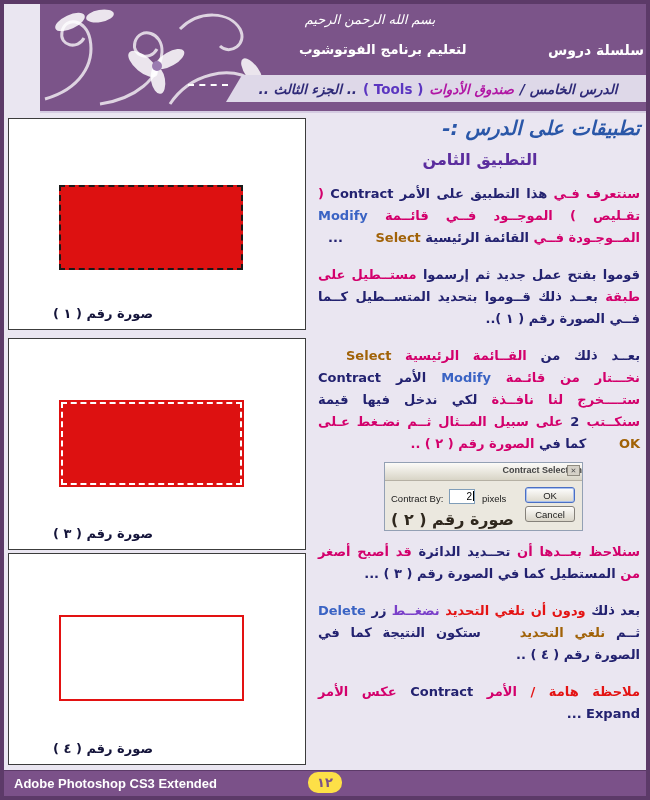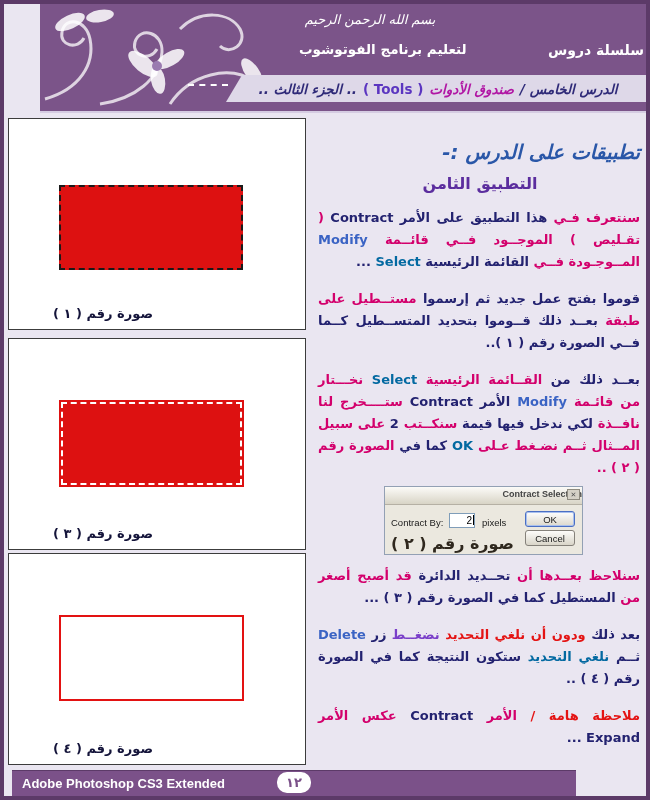--- a/index.html
+++ b/index.html
@@ -38,27 +38,27 @@
                  background:#dd1111;border:2px dashed #fff;box-sizing:border-box;
                  box-shadow:0 0 0 2px #dd1111;margin:2px;}
   .rect-outline{position:absolute;left:50px;top:61px;width:185px;height:86px;
                 background:#fff;border:2px solid #e31212;box-sizing:border-box;}
   .fig-caption{position:absolute;left:44px;bottom:8px;direction:rtl;
                font-size:13px;font-weight:bold;color:#14143a;}
   
   .content{position:absolute;left:314px;top:112px;width:324px;
            direction:rtl;text-align:right;color:#232270;}
   .heading{font-size:20px;font-weight:bold;font-style:italic;color:#2a57a8;
-           margin:24px 2px 10px 0;}
+           margin:0 2px 10px 0;}
   .subheading{font-size:16px;font-weight:bold;color:#5b2d9e;
               text-align:center;margin:0 0 14px 0;}
   .para{font-size:13px;line-height:22px;font-weight:bold;
         text-align:justify;margin:0 2px 15px 0;}
   .para.tight{margin-bottom:7px;}
-  .c-navy{color:#232270;} .c-pink{color:#d3006c;} .c-green{color:#0369a1;}
+  .c-navy{color:#232270;} .c-pink{color:#d3006c;} .c-green{color:#a16207;margin-left:28px;}
   .c-blue{color:#3a63c4;} .c-red{color:#e41414;} .c-violet{color:#7a3fc9;}
   
   .dlg{position:relative;width:197px;height:67px;background:#ebe8df;
        border:1px solid #93a0b4;box-sizing:content-box;direction:ltr;
        margin:0 59px 10px auto;font-family:"Liberation Sans",sans-serif;}
   .dlg-title{height:15px;background:linear-gradient(#fcfbf8,#d8d4c6);
              border-bottom:1px solid #b5b0a4;font-size:9px;font-weight:bold;
              color:#444;padding:2px 0 0 4px;}
   .dlg-close{position:absolute;top:2px;right:2px;width:13px;height:11px;
              background:#d5d1c7;border:1px solid #8f8b80;font-size:7px;
@@ -73,27 +73,27 @@
   .dlg-btn{position:absolute;right:7px;width:50px;height:16px;font-size:9.5px;
            text-align:center;line-height:15px;color:#1a1a1a;border-radius:3px;
            box-sizing:border-box;}
   .btn-ok{top:24px;background:linear-gradient(#fefefe,#dcd8cc);
           border:1px solid #4a6fc4;box-shadow:inset 0 0 0 1px #a9c0ee;}
   .btn-cancel{top:43px;background:linear-gradient(#fdfcfa,#d9d5c9);
               border:1px solid #85817a;}
   .dlg-caption{position:absolute;left:6px;bottom:1px;direction:rtl;
                font-size:16px;font-weight:bold;color:#2f281e;
                font-family:"DejaVu Sans",sans-serif;margin-top:17px;}
-  .footer{position:absolute;left:8px;bottom:0;width:564px;height:25px;
+  .footer{position:absolute;left:0;bottom:0;width:642px;height:25px;
           background:#7b5189;border-top:1px solid #5c3a68;display:flex;
           align-items:center;}
   .footer-app{color:#fff;font-size:13px;font-weight:bold;margin-left:10px;
               font-family:"Liberation Sans",sans-serif;}
   .badge{position:absolute;left:50%;top:1px;transform:translateX(-50%);
-         width:34px;height:21px;background:#ffffff;border-radius:10px;
+         width:34px;height:21px;background:#fde047;border-radius:10px;
          color:#7b5189;font-size:13px;font-weight:bold;text-align:center;
          line-height:21px;}
 </style>
 </head>
 <body>
 
 <div class="page">
 
   <div class="header">
     <svg class="floral" width="300" height="107" viewBox="0 0 300 107">

